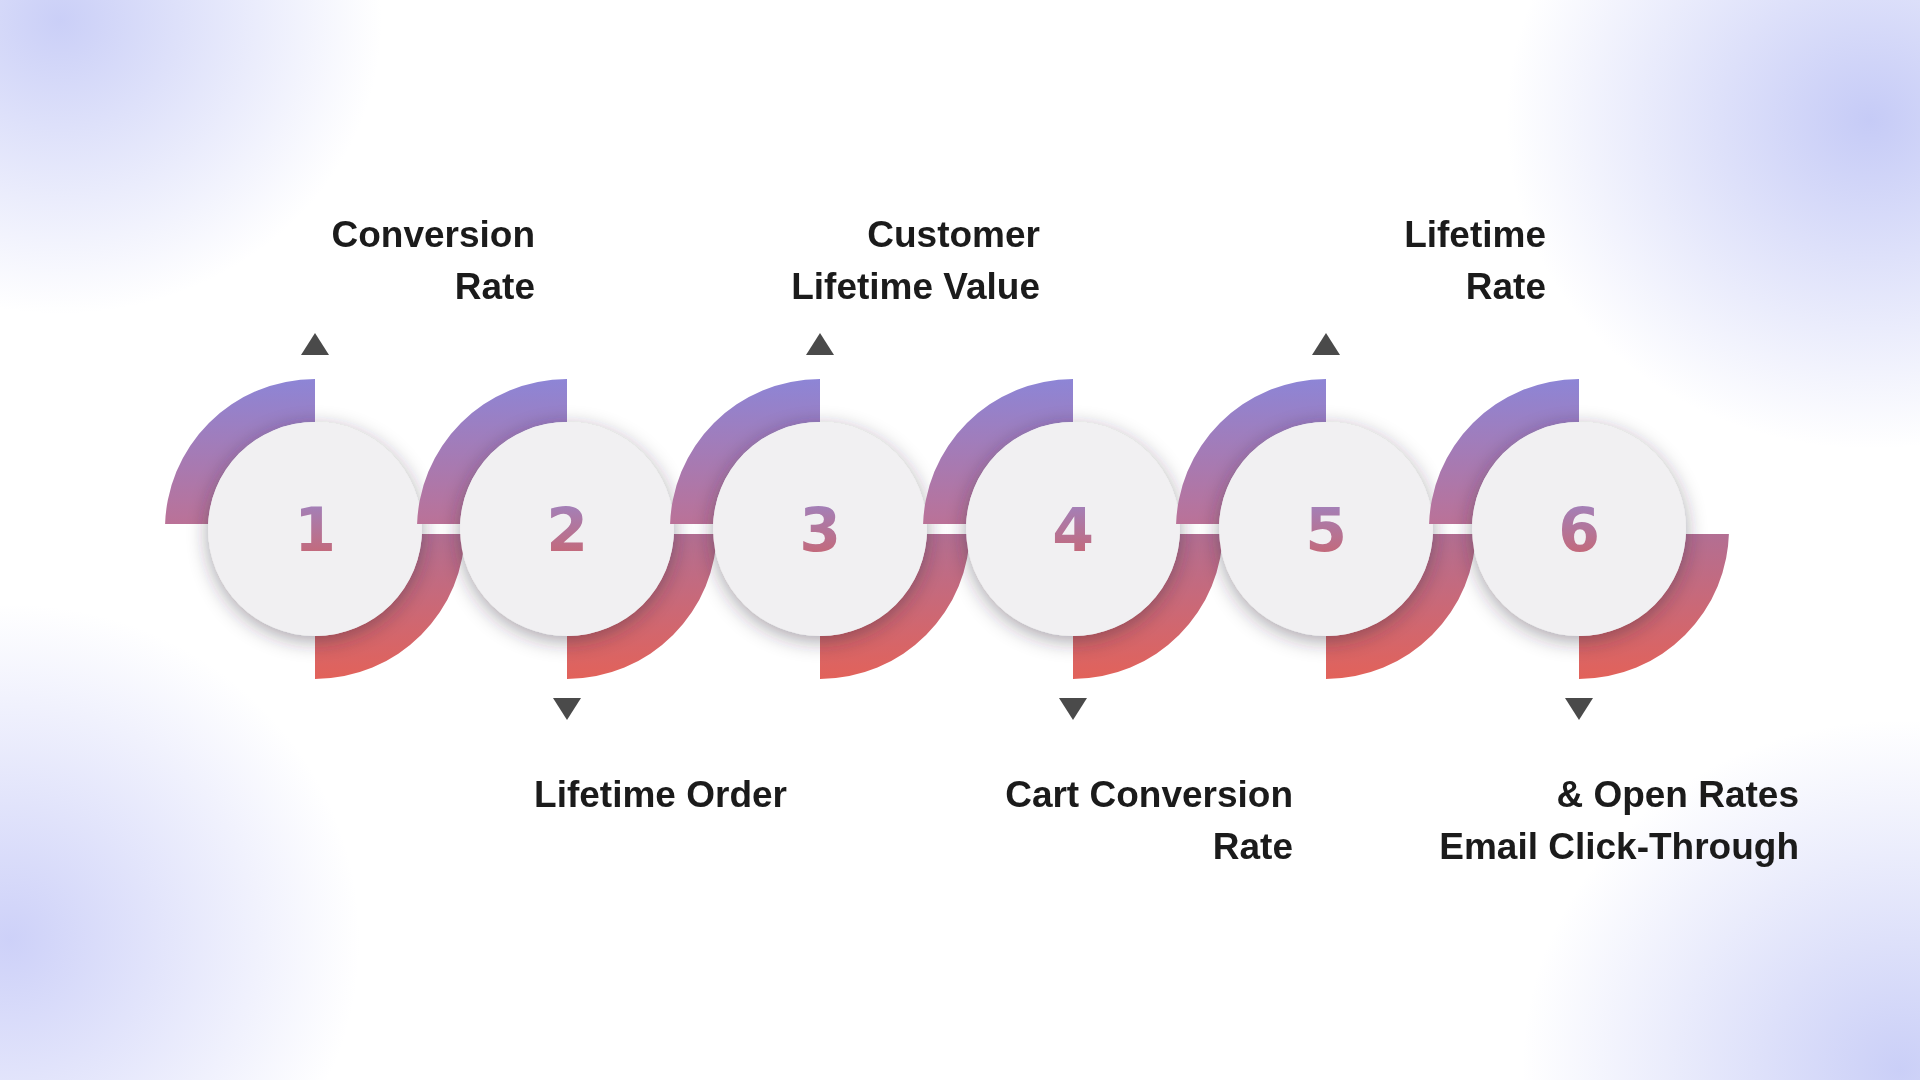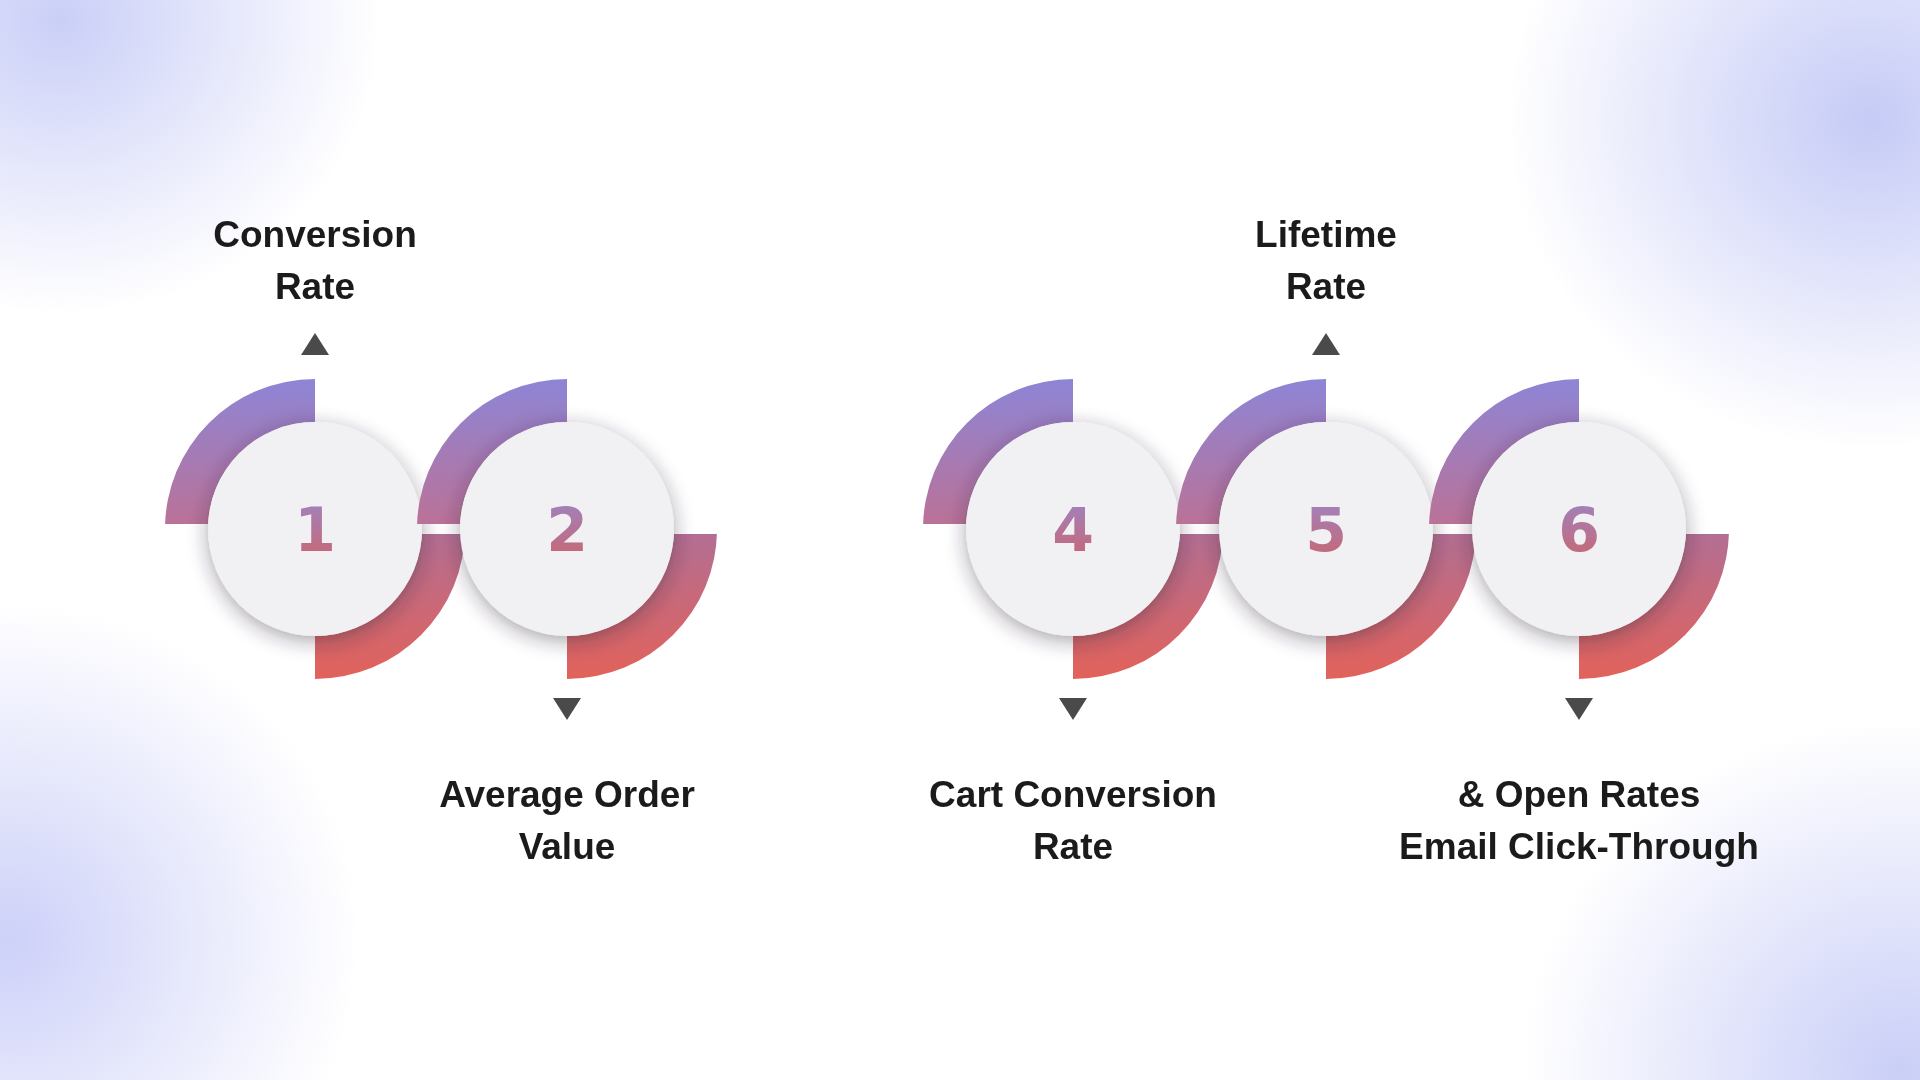--- a/index.html
+++ b/index.html
@@ -10,21 +10,21 @@
       radial-gradient(460px 420px at 60px 20px,  rgba(167,175,242,.60), rgba(167,175,242,0) 70%),
       radial-gradient(520px 470px at 1870px 120px, rgba(167,175,242,.65), rgba(167,175,242,0) 70%),
       radial-gradient(500px 480px at 10px 940px,  rgba(172,178,244,.60), rgba(172,178,244,0) 70%),
       radial-gradient(540px 500px at 1900px 1070px, rgba(167,175,242,.60), rgba(167,175,242,0) 70%),
       #ffffff;
   }
   .stage{position:absolute;inset:0;}
   .unit{position:absolute;top:0;width:300px;height:1080px;}
   .swirl{position:absolute;left:0;top:379px;overflow:visible;}
   .label{
-    position:absolute;left:-70px;width:440px;text-align:center;
+    position:absolute;left:-70px;width:440px;text-align:right;
     font-weight:700;font-size:37px;line-height:52px;color:#1b1b1b;
     letter-spacing:0px;
   }
   .label.top{top:209px;}
   .label.bottom{top:769px;}
   .arrow{position:absolute;left:136px;width:28px;height:22px;}
   .arrow.up{top:333px;}
   .arrow.down{top:698px;}
   .defs-holder{position:absolute;width:0;height:0;}
 </style>
@@ -79,25 +79,39 @@
     <svg class="swirl" viewBox="0 0 300 300" width="300" height="300">
       <path d="M150,0 A150,150 0 0 0 0,150 L43,150 A107,107 0 0 1 150,43 Z" fill="url(#gTL)" clip-path="url(#clipTop)"></path>
       <path d="M300,150 A150,150 0 0 1 150,300 L150,257 A107,107 0 0 0 257,150 Z" fill="url(#gBR)" clip-path="url(#clipBot)"></path>
       <circle cx="150" cy="150" r="107" filter="url(#circShadow)" fill="#f1f0f2"></circle>
       <text x="150" y="150" dy="0.36em" text-anchor="middle" font-family="DejaVu Sans, sans-serif" font-size="60" font-weight="700" fill="url(#gNum)">2</text>
     </svg>
     <svg class="arrow down" viewBox="0 0 28 22">
       <polygon points="0,0 28,0 14,22" fill="#4a4a4a"></polygon>
     </svg>
     <div class="label bottom">
-      <div>Average Order</div>
-      <div>Value</div>
+      <div>Lifetime Order</div>
     </div>
   </div>
 
+  <div class="unit" style="left:670px">
+    <div class="label top">
+      <div>Customer</div>
+      <div>Lifetime Value</div>
+    </div>
+    <svg class="arrow up" viewBox="0 0 28 22">
+      <polygon points="14,0 28,22 0,22" fill="#4a4a4a"></polygon>
+    </svg>
+    <svg class="swirl" viewBox="0 0 300 300" width="300" height="300">
+      <path d="M150,0 A150,150 0 0 0 0,150 L43,150 A107,107 0 0 1 150,43 Z" fill="url(#gTL)" clip-path="url(#clipTop)"></path>
+      <path d="M300,150 A150,150 0 0 1 150,300 L150,257 A107,107 0 0 0 257,150 Z" fill="url(#gBR)" clip-path="url(#clipBot)"></path>
+      <circle cx="150" cy="150" r="107" filter="url(#circShadow)" fill="#f1f0f2"></circle>
+      <text x="150" y="150" dy="0.36em" text-anchor="middle" font-family="DejaVu Sans, sans-serif" font-size="60" font-weight="700" fill="url(#gNum)">3</text>
+    </svg>
+  </div>
 
   <div class="unit" style="left:923px">
     <svg class="swirl" viewBox="0 0 300 300" width="300" height="300">
       <path d="M150,0 A150,150 0 0 0 0,150 L43,150 A107,107 0 0 1 150,43 Z" fill="url(#gTL)" clip-path="url(#clipTop)"></path>
       <path d="M300,150 A150,150 0 0 1 150,300 L150,257 A107,107 0 0 0 257,150 Z" fill="url(#gBR)" clip-path="url(#clipBot)"></path>
       <circle cx="150" cy="150" r="107" filter="url(#circShadow)" fill="#f1f0f2"></circle>
       <text x="150" y="150" dy="0.36em" text-anchor="middle" font-family="DejaVu Sans, sans-serif" font-size="60" font-weight="700" fill="url(#gNum)">4</text>
     </svg>
     <svg class="arrow down" viewBox="0 0 28 22">
       <polygon points="0,0 28,0 14,22" fill="#4a4a4a"></polygon>

